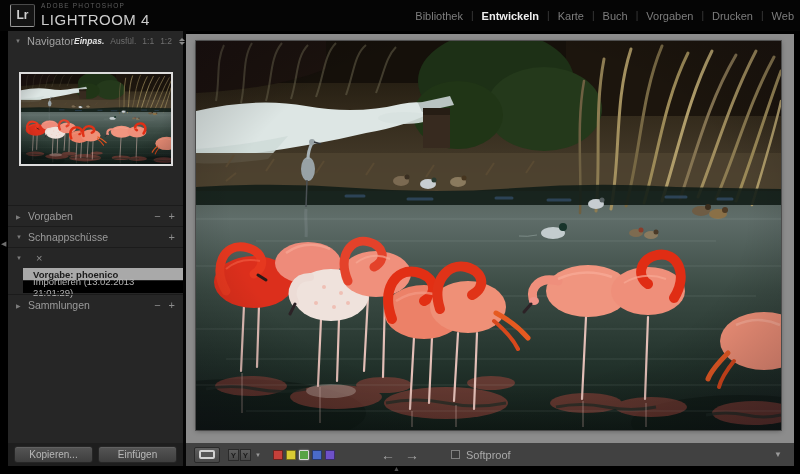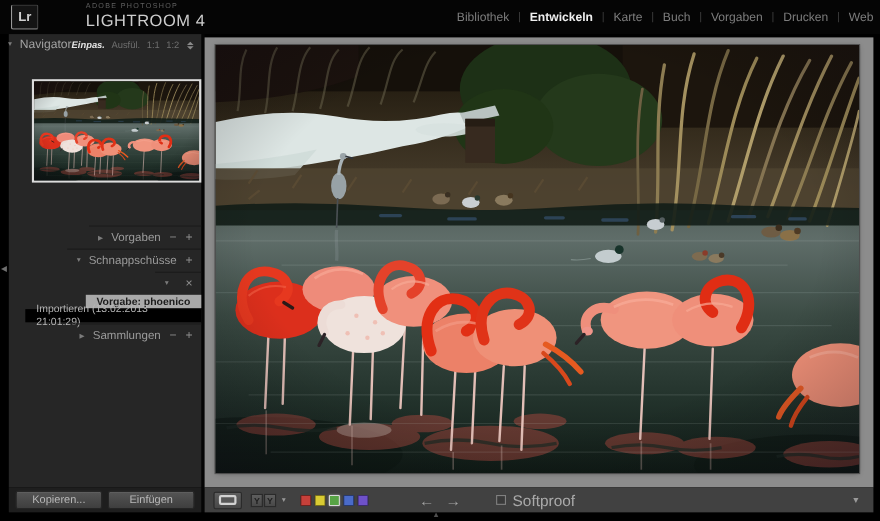--- a/index.html
+++ b/index.html
@@ -5,37 +5,37 @@
   * { margin:0; padding:0; box-sizing:border-box; }
   html,body { width:800px; height:474px; background:#000; overflow:hidden;
               font-family:"Liberation Sans", sans-serif; -webkit-font-smoothing:antialiased; }
   #stage { position:relative; width:800px; height:346px; background:#000; }
 
   
   #topbar { position:absolute; left:0; top:0; width:800px; height:31px; background:#050505; }
   #logo-badge { position:absolute; left:10px; top:4px; width:25px; height:23px;
     background:#141414; border:1px solid #9a9a9a; border-top-color:#4a4a4a; border-right-color:#5a5a5a;
     border-radius:2px; color:#cfcfcf; font-weight:bold; font-size:12px; text-align:center; line-height:21px; }
-  #brand { position:absolute; left:41px; top:3px; line-height:1;margin-left:37px; }
+  #brand { position:absolute; left:41px; top:3px; line-height:1; }
   #brand .small { font-size:6.5px; color:#5f5f5f; letter-spacing:1.2px; display:block; margin-bottom:2px; }
   #brand .big   { font-size:15px; color:#cdcdcd; letter-spacing:0.5px; display:block; }
   #modules { position:absolute; right:5px; top:0; height:31px; display:flex; align-items:center; font-size:11px; }
   .mod { color:#7d7d7d; padding:0 1px; cursor:default;text-align:center; }
   .mod.active { color:#efefef; font-weight:bold; }
   .mod-sep { color:#3e3e3e; margin:0 7px; font-size:10px; }
 
   
   #left-rail  { position:absolute; left:0; top:31px; width:8px; height:435px; background:#000; }
   #left-rail .rail-arrow { position:absolute; left:1px; top:209px; color:#6f6f6f; font-size:7px; }
   #right-rail { position:absolute; left:794px; top:31px; width:6px; height:435px; background:#000; }
   #divider-v  { position:absolute; left:183px; top:31px; width:3px; height:435px; background:#050505; }
 
   
   #left-panel { position:absolute; left:8px; top:31px; width:175px; height:412px;
-                background:#262626; display:flex; flex-direction:column;align-items:flex-end; }
+                background:#262626; display:flex; flex-direction:column; }
   .nav-header { height:20px; display:flex; align-items:center; padding:0 7px; }
   .tri { width:12px; font-size:6px; color:#7b7b7b; flex:none; }
   .nav-title { font-size:11px; color:#a2a2a2; flex:1; }
   .zoom-opts { display:flex; align-items:center; gap:6px; font-size:8.5px; color:#6f6f6f; }
   .zoom-opts .sel { color:#e6e6e6; font-weight:bold;font-style:italic; }
   .spinner { display:flex; flex-direction:column; gap:1px; margin-left:1px; }
   .spinner i { width:0; height:0; border-left:3px solid transparent; border-right:3px solid transparent; display:block; }
   .spinner .up { border-bottom:3px solid #8a8a8a; }
   .spinner .dn { border-top:3px solid #8a8a8a; }
   #thumb-wrap { height:154px; display:flex; justify-content:center; align-items:flex-start; padding-top:21px; }
@@ -74,21 +74,21 @@
             color:#1d1d1d; font-size:8px; font-weight:bold; text-align:center; line-height:11px; }
   .ba-box + .ba-box { margin-left:1px; }
   .dd-arrow { color:#999; font-size:6px; margin-left:4px; }
   #swatches { display:flex; align-items:center; gap:3px; margin-left:12px; }
   .swatch { width:10px; height:10px; border:1px solid rgba(0,0,0,.45); border-radius:1px; }
   .swatch.sel { border:1px solid #d8d8d8; box-shadow:0 0 2px rgba(255,255,255,.5); }
   #nav-arrows { display:flex; align-items:center; gap:10px; margin-left:46px; color:#a5a5a5;
                 font-size:14px; font-weight:bold; }
   #softproof { display:flex; align-items:center; margin-left:32px; }
   #softproof .cb { width:9px; height:9px; border:1px solid #808080; background:#3a3a3a; margin-right:6px; }
-  #softproof .lbl { color:#aaaaaa; font-size:14px; }
+  #softproof .lbl { color:#aaaaaa; font-size:11px; }
   .tb-fill { flex:1; }
   .tb-dd { color:#9a9a9a; font-size:8px; margin-right:4px; }
 
   
   #bottom-strip { position:absolute; left:0; top:466px; width:800px; height:8px; background:#000; }
   #bottom-strip .up-arrow { position:absolute; left:393px; top:-1px; color:#4e4e4e; font-size:7px; }
 </style>
 </head>
 <body>
 

